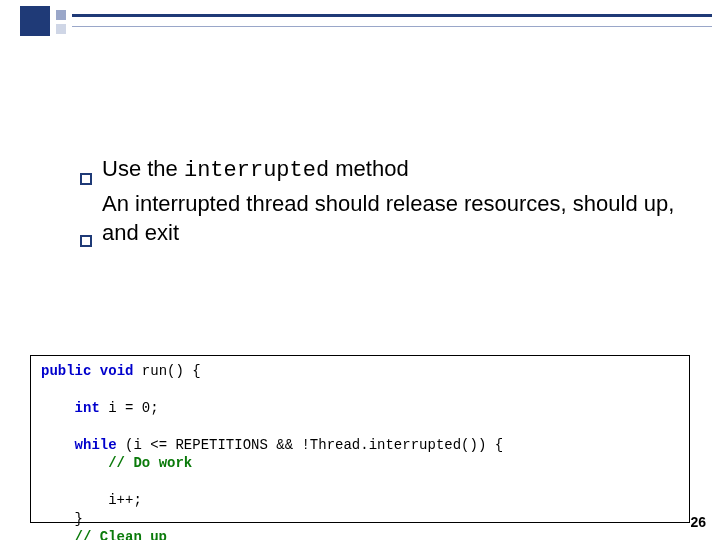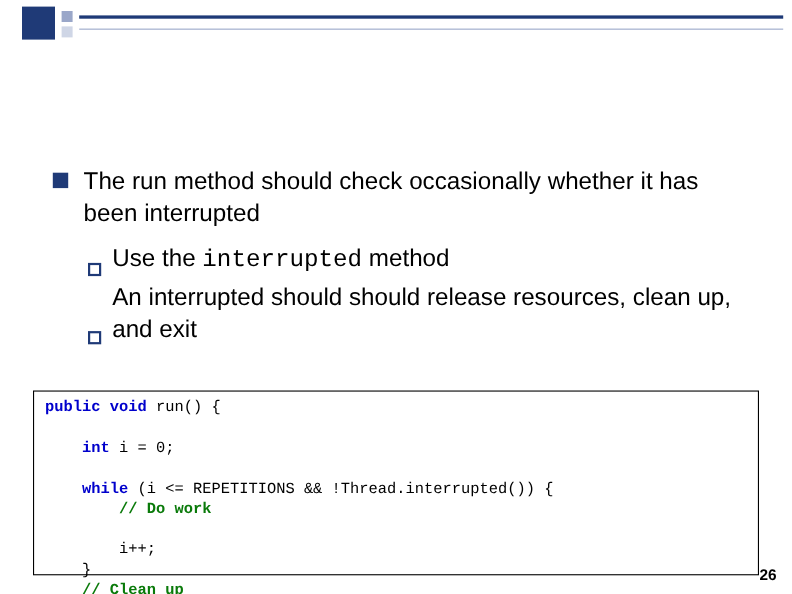--- a/index.html
+++ b/index.html
@@ -47,33 +47,29 @@
   <div class="deco">
     <div class="sq-big"></div>
     <div class="sq-s1"></div>
     <div class="sq-s2"></div>
     <div class="top-line"></div>
     <div class="sub-line"></div>
   </div>
 
 
   <div class="body">
-    <div class="b1">
-      <div class="bullet"></div>
-      <div class="txt">The run method should check occasionally whether it has been interrupted</div>
-    </div>
     <div class="b2">
       <div class="bullet"></div>
       <div class="txt">
         <span>Use the </span><span class="mono">interrupted</span><span> method</span>
       </div>
     </div>
     <div class="b2">
       <div class="bullet"></div>
-      <div class="txt">An interrupted should should release resources, clean up, and exit</div>
+      <div class="txt">An interrupted thread should release resources, should up, and exit</div>
     </div>
   </div>
 
   <div class="codebox"><span class="kw">public</span><span> </span><span class="kw">void</span><span> run() {</span>
 <span></span>
 <span>    </span><span class="kw">int</span><span> i = 0;</span>
 <span></span>
 <span>    </span><span class="kw">while</span><span> (i &lt;= REPETITIONS &amp;&amp; !Thread.interrupted()) {</span>
 <span>        </span><span class="cm">// Do work</span>
 <span></span>

